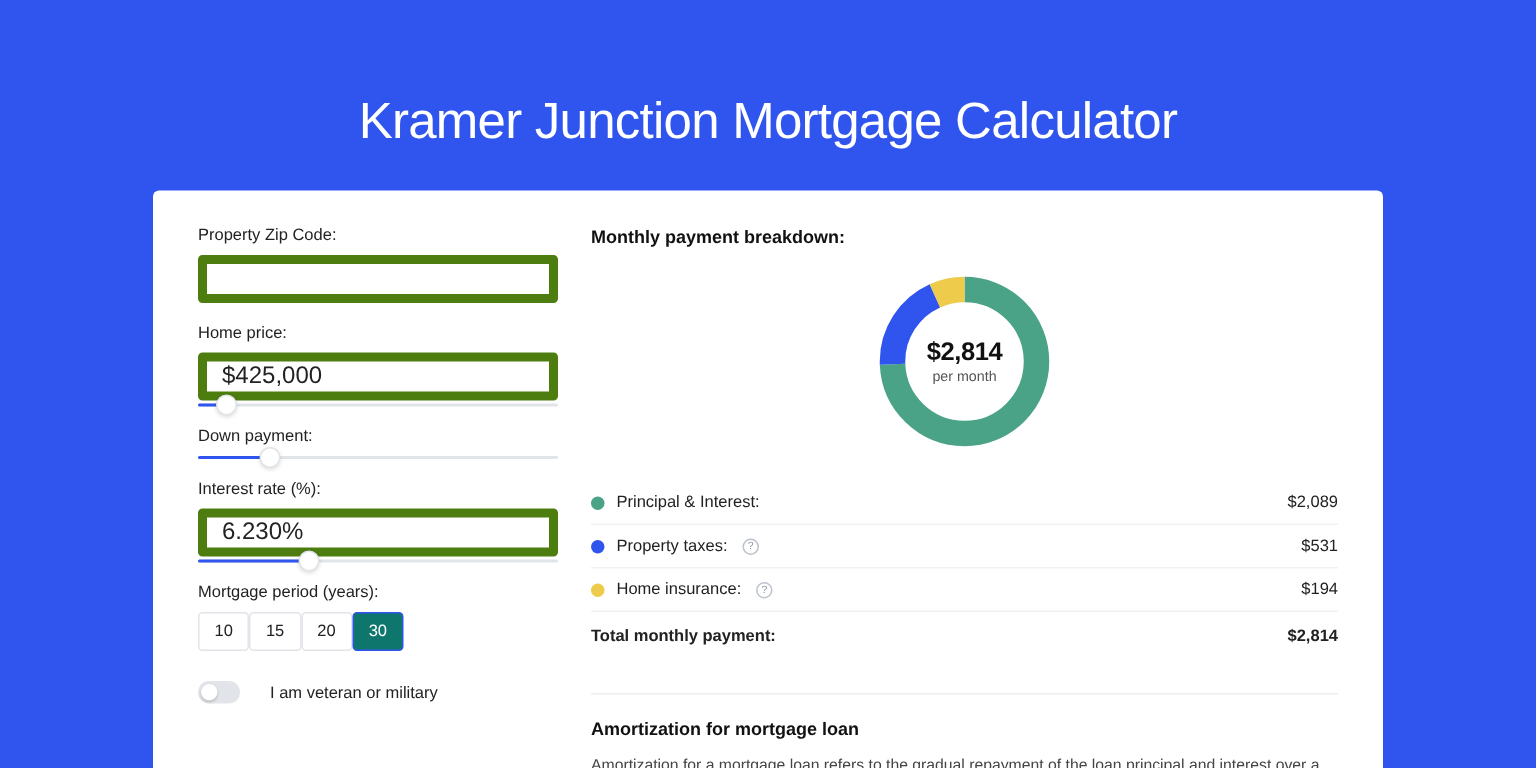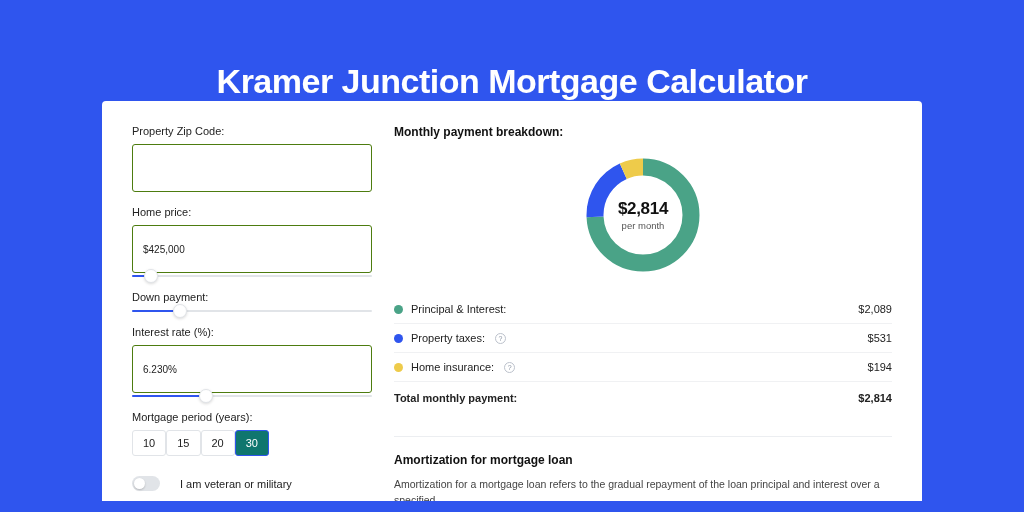--- a/index.html
+++ b/index.html
@@ -3,23 +3,24 @@
 <meta charset="utf-8">
 <style>
   * { box-sizing: border-box; margin: 0; padding: 0; }
   html, body { width: 1024px; height: 512px; overflow: hidden; font-family: -apple-system, BlinkMacSystemFont, "Segoe UI", Arial, sans-serif; }
   body { background: #2f55ee; }
 
   .page-title {
     text-align: center;
     color: #fff;
     font-size: 34px;
-    font-weight: 700;
+    font-weight: 400;
     letter-spacing: -0.5px;
     padding-top: 62px;
+    padding-bottom: 26px;
   }
 
   .card {
     background: #fff;
     width: 820px;
     margin: 0 auto;
     border-radius: 4px 4px 0 0;
     padding: 24px 30px 0 30px;
     display: flex;
     gap: 22px;
@@ -27,25 +28,25 @@
     overflow: hidden;
   }
 
   .left-col { width: 240px; flex-shrink: 0; }
   .right-col { flex: 1; }
 
   .field { margin-bottom: 14px; position: relative; }
   .field-label { font-size: 11px; color: #222; margin-bottom: 7px; display: block; }
   .text-input {
     width: 100%;
-    height: 48px;
-    border: 1px solid #4d7c0f;
+    height: 32px;
+    border: 6px solid #4d7c0f;
     border-radius: 3px;
     padding: 0 10px;
-    font-size: 10px;
+    font-size: 16px;
     color: #222;
     background: #fff;
   }
 
   .slider-track {
     height: 2px;
     background: #e1e4e8;
     position: relative;
     margin-top: 2px;
     border-radius: 2px;

